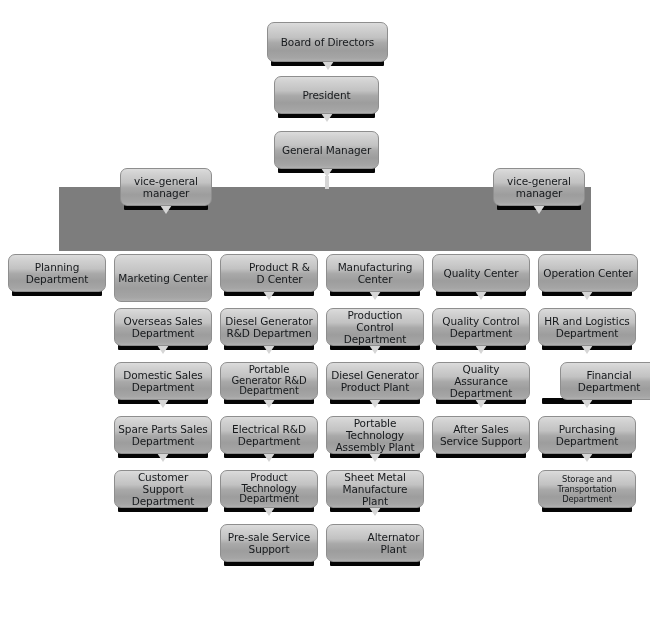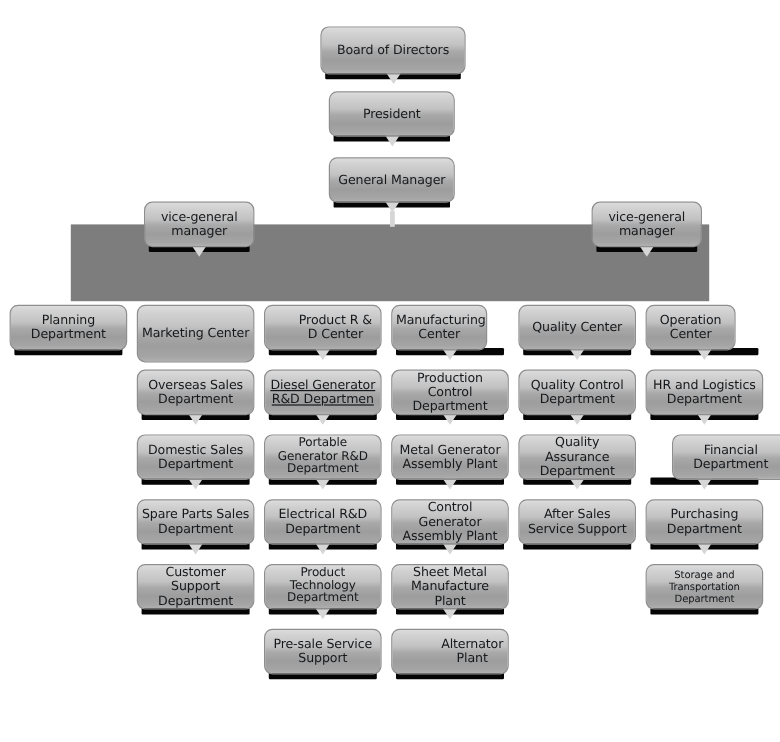--- a/index.html
+++ b/index.html
@@ -147,21 +147,21 @@
     <div class="node-shadow" style="left: 118px; top: 506px; width: 90px; height: 6px; background: rgb(5, 5, 5);"></div>
     <div class="node" style="left: 114px; top: 470px; width: 98px; height: 38px; border-color: rgb(142, 142, 142); color: rgb(22, 25, 28);">
       <span class="label">Customer Support Department</span>
     </div>
     <div class="node-shadow" style="left: 224px; top: 290px; width: 90px; height: 6px; background: rgb(5, 5, 5);"></div>
     <div class="node" style="left: 220px; top: 254px; width: 98px; height: 38px; border-color: rgb(142, 142, 142); color: rgb(22, 25, 28); padding-left: 24px;">
       <span class="label">Product R &amp; D Center</span>
     </div>
     <div class="connector-arrow" style="left: 263px; top: 291px; border-top-color: rgb(214, 214, 214);"></div>
     <div class="node-shadow" style="left: 224px; top: 344px; width: 90px; height: 6px; background: rgb(5, 5, 5);"></div>
-    <div class="node" style="left: 220px; top: 308px; width: 98px; height: 38px; border-color: rgb(142, 142, 142); color: rgb(22, 25, 28); text-decoration: underline;">
+    <div class="node" style="left: 220px; top: 308px; width: 98px; height: 38px; border-color: rgb(142, 142, 142); color: rgb(22, 25, 28);">
       <span class="label">Diesel Generator R&amp;D Departmen</span>
     </div>
     <div class="connector-arrow" style="left: 263px; top: 345px; border-top-color: rgb(214, 214, 214);"></div>
     <div class="node-shadow" style="left: 224px; top: 398px; width: 90px; height: 6px; background: rgb(5, 5, 5);"></div>
     <div class="node fs-small" style="left: 220px; top: 362px; width: 98px; height: 38px; border-color: rgb(142, 142, 142); color: rgb(22, 25, 28);">
       <span class="label">Portable Generator R&amp;D Department</span>
     </div>
     <div class="connector-arrow" style="left: 263px; top: 399px; border-top-color: rgb(214, 214, 214);"></div>
     <div class="node-shadow" style="left: 224px; top: 452px; width: 90px; height: 6px; background: rgb(5, 5, 5);"></div>
     <div class="node" style="left: 220px; top: 416px; width: 98px; height: 38px; border-color: rgb(142, 142, 142); color: rgb(22, 25, 28); align-items: center;">
@@ -171,37 +171,37 @@
     <div class="node-shadow" style="left: 224px; top: 506px; width: 90px; height: 6px; background: rgb(5, 5, 5);"></div>
     <div class="node fs-small" style="left: 220px; top: 470px; width: 98px; height: 38px; border-color: rgb(142, 142, 142); color: rgb(22, 25, 28);">
       <span class="label">Product Technology Department</span>
     </div>
     <div class="connector-arrow" style="left: 263px; top: 507px; border-top-color: rgb(214, 214, 214);"></div>
     <div class="node-shadow" style="left: 224px; top: 560px; width: 90px; height: 6px; background: rgb(5, 5, 5);"></div>
     <div class="node" style="left: 220px; top: 524px; width: 98px; height: 38px; border-color: rgb(142, 142, 142); color: rgb(22, 25, 28);">
       <span class="label">Pre-sale Service Support</span>
     </div>
     <div class="node-shadow" style="left: 330px; top: 290px; width: 90px; height: 6px; background: rgb(5, 5, 5);"></div>
-    <div class="node" style="left: 326px; top: 254px; width: 80px; height: 38px; border-color: rgb(142, 142, 142); color: rgb(22, 25, 28);">
+    <div class="node" style="left: 326px; top: 254px; width: 98px; height: 38px; border-color: rgb(142, 142, 142); color: rgb(22, 25, 28);">
       <span class="label">Manufacturing Center</span>
     </div>
     <div class="connector-arrow" style="left: 369px; top: 291px; border-top-color: rgb(214, 214, 214);"></div>
     <div class="node-shadow" style="left: 330px; top: 344px; width: 90px; height: 6px; background: rgb(5, 5, 5);"></div>
     <div class="node" style="left: 326px; top: 308px; width: 98px; height: 38px; border-color: rgb(142, 142, 142); color: rgb(22, 25, 28);">
       <span class="label">Production Control Department</span>
     </div>
     <div class="connector-arrow" style="left: 369px; top: 345px; border-top-color: rgb(214, 214, 214);"></div>
     <div class="node-shadow" style="left: 330px; top: 398px; width: 90px; height: 6px; background: rgb(5, 5, 5);"></div>
     <div class="node" style="left: 326px; top: 362px; width: 98px; height: 38px; border-color: rgb(142, 142, 142); color: rgb(22, 25, 28);">
-      <span class="label">Metal Generator Assembly Plant</span>
+      <span class="label">Diesel Generator Product Plant</span>
     </div>
     <div class="connector-arrow" style="left: 369px; top: 399px; border-top-color: rgb(214, 214, 214);"></div>
     <div class="node-shadow" style="left: 330px; top: 452px; width: 90px; height: 6px; background: rgb(5, 5, 5);"></div>
     <div class="node" style="left: 326px; top: 416px; width: 98px; height: 38px; border-color: rgb(142, 142, 142); color: rgb(22, 25, 28);">
-      <span class="label">Control Generator Assembly Plant</span>
+      <span class="label">Portable Technology Assembly Plant</span>
     </div>
     <div class="connector-arrow" style="left: 369px; top: 453px; border-top-color: rgb(214, 214, 214);"></div>
     <div class="node-shadow" style="left: 330px; top: 506px; width: 90px; height: 6px; background: rgb(5, 5, 5);"></div>
     <div class="node" style="left: 326px; top: 470px; width: 98px; height: 38px; border-color: rgb(142, 142, 142); color: rgb(22, 25, 28);">
       <span class="label">Sheet Metal Manufacture Plant</span>
     </div>
     <div class="connector-arrow" style="left: 369px; top: 507px; border-top-color: rgb(214, 214, 214);"></div>
     <div class="node-shadow" style="left: 330px; top: 560px; width: 90px; height: 6px; background: rgb(5, 5, 5);"></div>
     <div class="node" style="left: 326px; top: 524px; width: 98px; height: 38px; border-color: rgb(142, 142, 142); color: rgb(22, 25, 28); padding-left: 40px;">
       <span class="label">Alternator Plant</span>
@@ -219,21 +219,21 @@
     <div class="node-shadow" style="left: 436px; top: 398px; width: 90px; height: 6px; background: rgb(5, 5, 5);"></div>
     <div class="node" style="left: 432px; top: 362px; width: 98px; height: 38px; border-color: rgb(142, 142, 142); color: rgb(22, 25, 28);">
       <span class="label">Quality Assurance Department</span>
     </div>
     <div class="connector-arrow" style="left: 475px; top: 399px; border-top-color: rgb(214, 214, 214);"></div>
     <div class="node-shadow" style="left: 436px; top: 452px; width: 90px; height: 6px; background: rgb(5, 5, 5);"></div>
     <div class="node" style="left: 432px; top: 416px; width: 98px; height: 38px; border-color: rgb(142, 142, 142); color: rgb(22, 25, 28);">
       <span class="label">After Sales Service Support</span>
     </div>
     <div class="node-shadow" style="left: 542px; top: 290px; width: 90px; height: 6px; background: rgb(5, 5, 5);"></div>
-    <div class="node" style="left: 538px; top: 254px; width: 75px; height: 38px; border-color: rgb(142, 142, 142); color: rgb(22, 25, 28);">
+    <div class="node" style="left: 538px; top: 254px; width: 100px; height: 38px; border-color: rgb(142, 142, 142); color: rgb(22, 25, 28);">
       <span class="label">Operation Center</span>
     </div>
     <div class="connector-arrow" style="left: 581px; top: 291px; border-top-color: rgb(214, 214, 214);"></div>
     <div class="node-shadow" style="left: 542px; top: 344px; width: 90px; height: 6px; background: rgb(5, 5, 5);"></div>
     <div class="node" style="left: 538px; top: 308px; width: 98px; height: 38px; border-color: rgb(142, 142, 142); color: rgb(22, 25, 28);">
       <span class="label">HR and Logistics Department</span>
     </div>
     <div class="connector-arrow" style="left: 581px; top: 345px; border-top-color: rgb(214, 214, 214);"></div>
     <div class="node-shadow" style="left: 542px; top: 398px; width: 90px; height: 6px; background: rgb(5, 5, 5);"></div>
     <div class="node" style="left: 538px; top: 362px; width: 98px; height: 38px; border-color: rgb(142, 142, 142); color: rgb(22, 25, 28); margin-left: 22px;">

